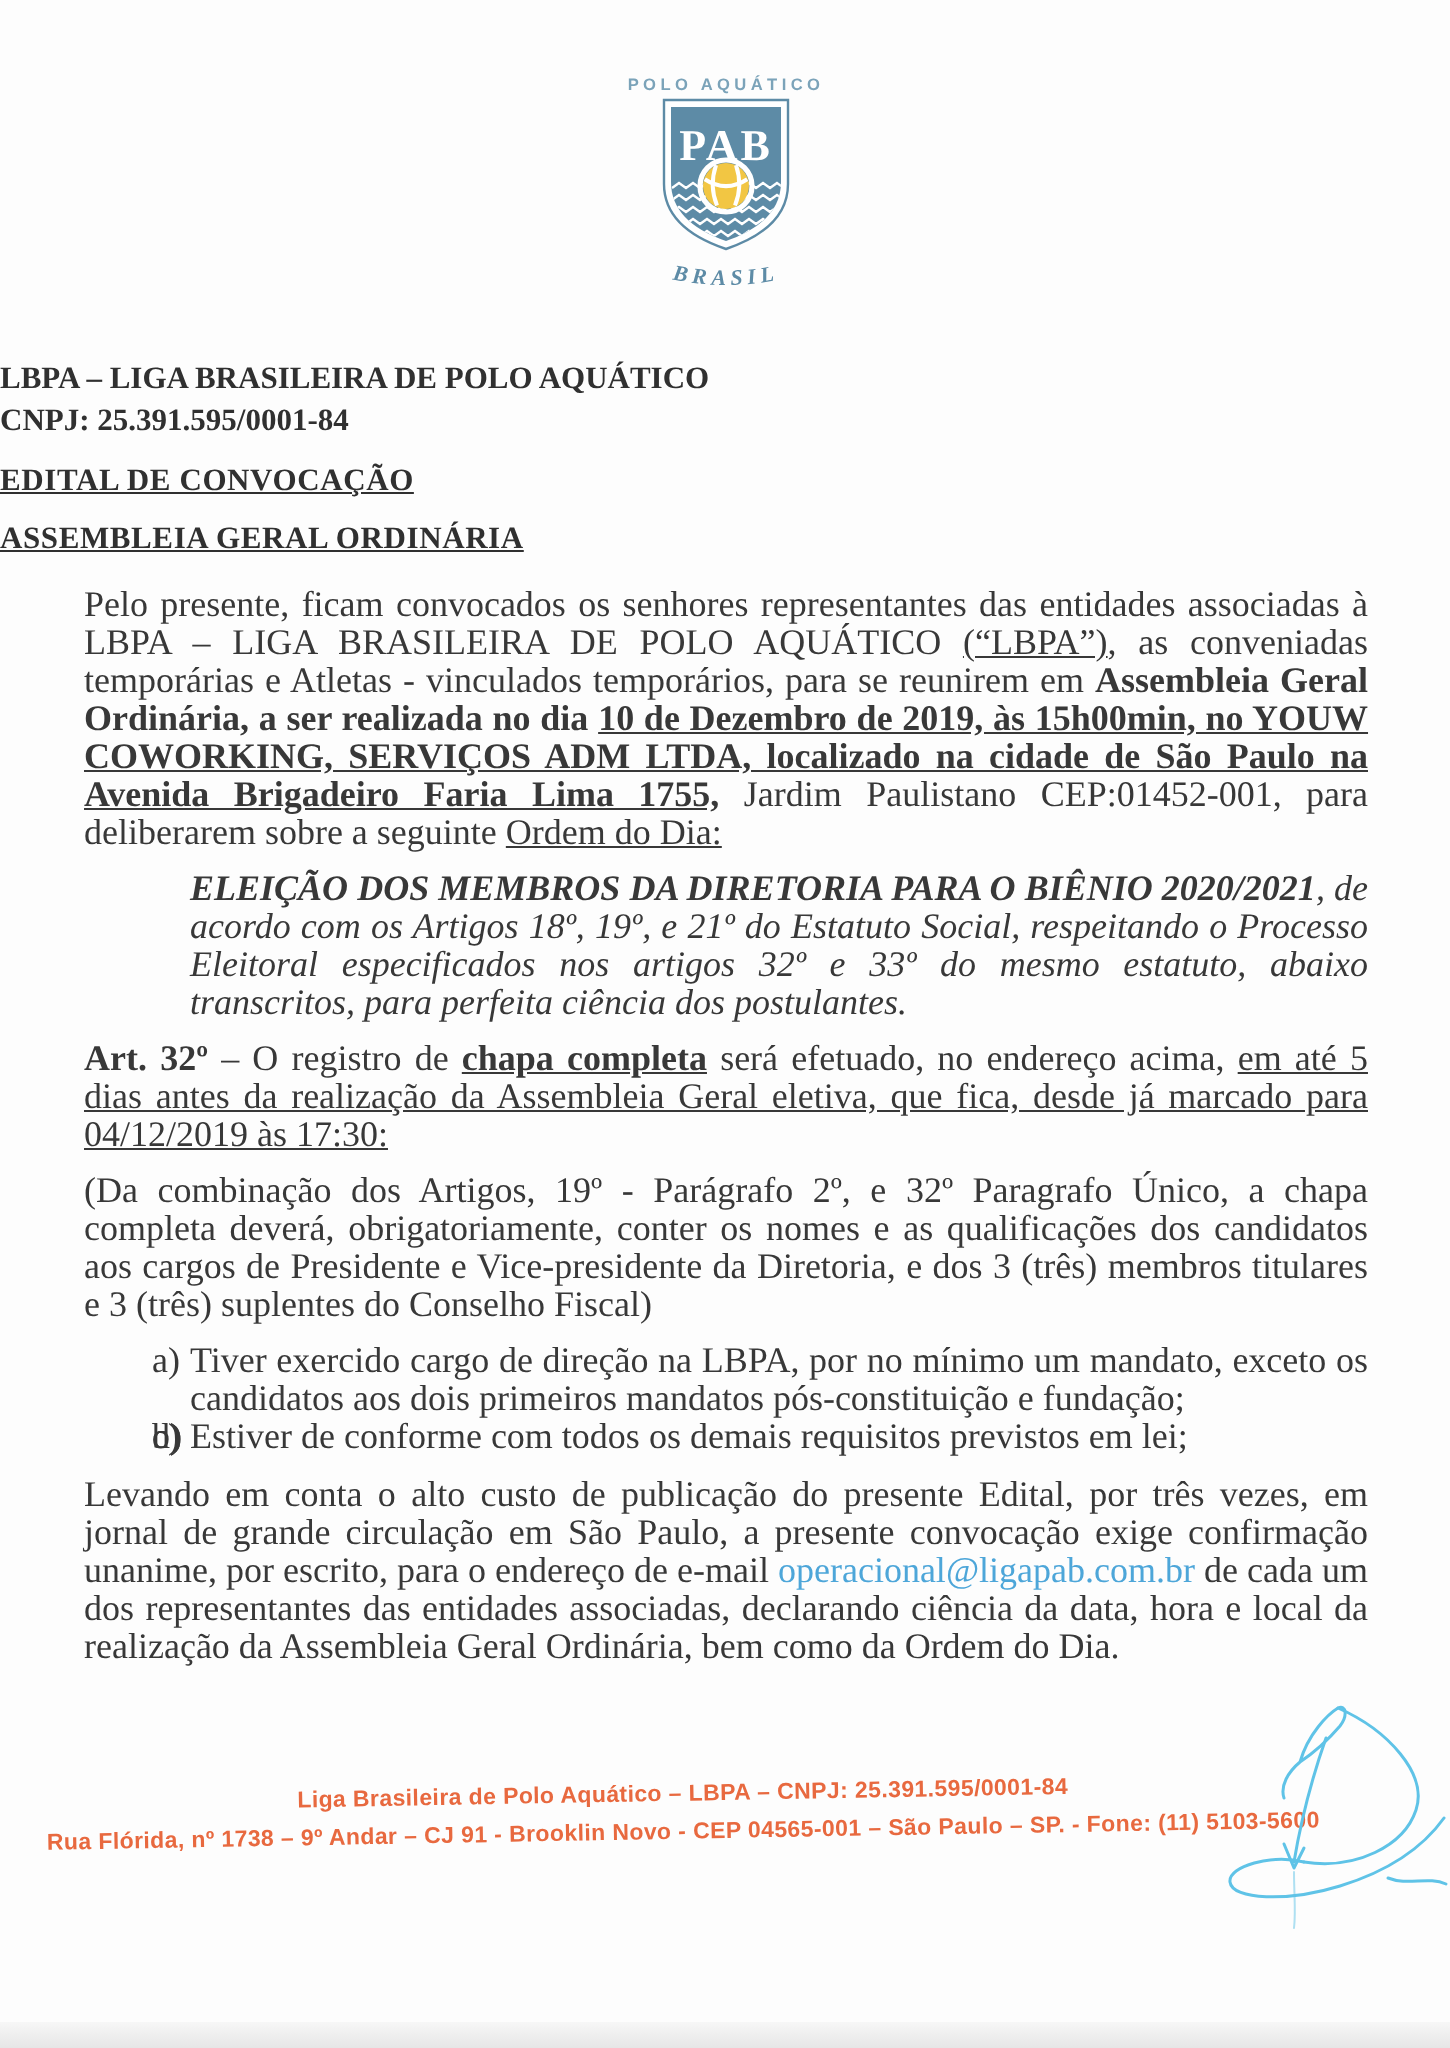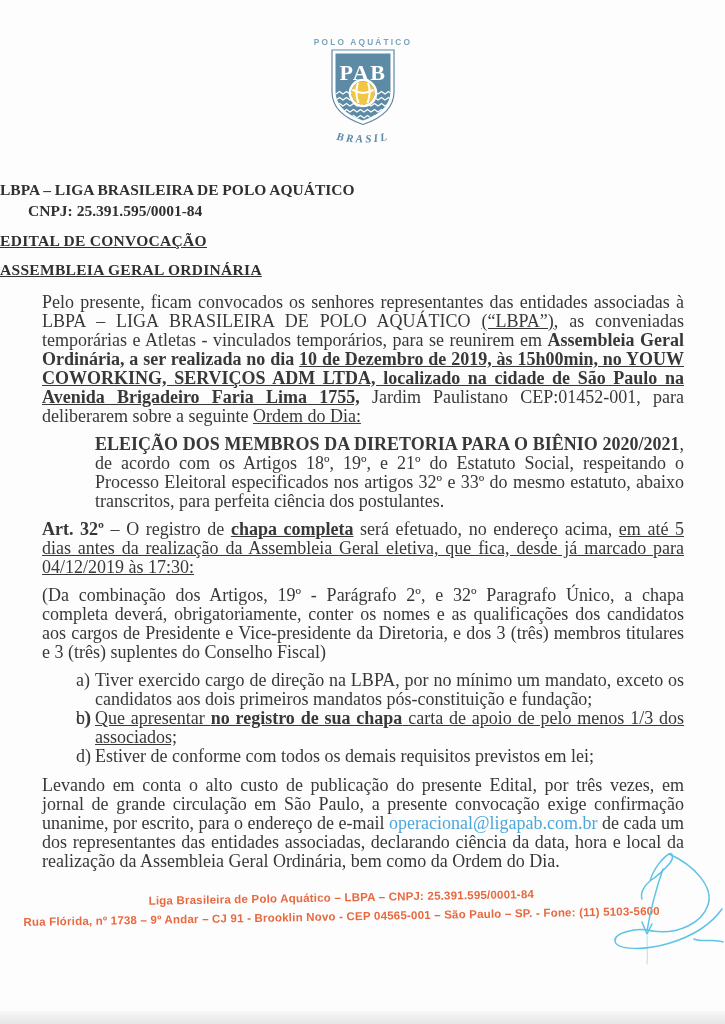--- a/index.html
+++ b/index.html
@@ -17,31 +17,31 @@
   .logo-top-label { font-family: "Liberation Sans", sans-serif; font-weight: bold; letter-spacing: 2.2px; }
   .logo-monogram { font-family: "Liberation Serif", serif; font-weight: bold; letter-spacing: 1.5px; }
   .logo-bottom-label { font-family: "Liberation Serif", serif; font-weight: bold; font-style: italic; letter-spacing: 2.5px; }
 
   
   .org-line, .cnpj-line, .doc-title, .doc-subtitle {
     position: absolute; left: 0; right: 0; text-align: left;
     font-weight: bold; font-size: 15.5px; color: #303030;
   }
   .org-line   { top: 181px; }
-  .cnpj-line  { top: 202px; padding-left: 28px; }
+  .cnpj-line  { top: 202px; }
   .doc-title  { top: 232px; text-decoration: underline; letter-spacing: .3px; }
   .doc-subtitle { top: 261px; text-decoration: underline; letter-spacing: .3px; }
 
   
   .content {
     position: absolute; top: 293px; left: 42px; width: 642px;
     font-size: 18px; line-height: 19px; text-align: justify;
   }
   .content p { margin: 0 0 9px 0; }
-  .p-agenda { padding-left: 53px; }
+  .p-agenda { padding-left: 53px; font-style: italic; }
   .p-art33 { margin-bottom: 0 !important; }
   ol.req-list { list-style: none; margin: 0 0 10px 0; }
   ol.req-list li { position: relative; padding-left: 53px; }
   ol.req-list .marker { position: absolute; left: 34px; }
 
   .b { font-weight: bold; }
   .u { text-decoration: underline; }
   .link { color: var(--link-blue, #4da6d9); }
 
   
@@ -121,21 +121,20 @@
     <ol class="req-list">
       <li>
         <span class="marker">a)</span>
         <span><span>Tiver exercido cargo de direção na LBPA, por no mínimo um mandato, exceto os candidatos aos dois primeiros mandatos pós-constituição e fundação;</span></span>
       </li>
       <li>
         <span class="marker">b)</span>
       </li>
       <li>
         <span class="marker">c)</span>
-        <span><span class="u">Que apresentar </span><span class="b u">no registro de sua chapa</span><span class="u"> carta de apoio de pelo menos 1/3 dos associados;</span></span>
       </li>
       <li>
         <span class="marker">d)</span>
         <span><span>Estiver de conforme com todos os demais requisitos previstos em lei;</span></span>
       </li>
     </ol>
     <p><span>Levando em conta o alto custo de publicação do presente Edital, por três vezes, em jornal de grande circulação em São Paulo, a presente convocação exige confirmação unanime, por escrito, para o endereço de e-mail </span><span class="link">operacional@ligapab.com.br</span><span> de cada um dos representantes das entidades associadas, declarando ciência da data, hora e local da realização da Assembleia Geral Ordinária, bem como da Ordem do Dia.</span></p>
   </div>
 
   <div class="footer">

